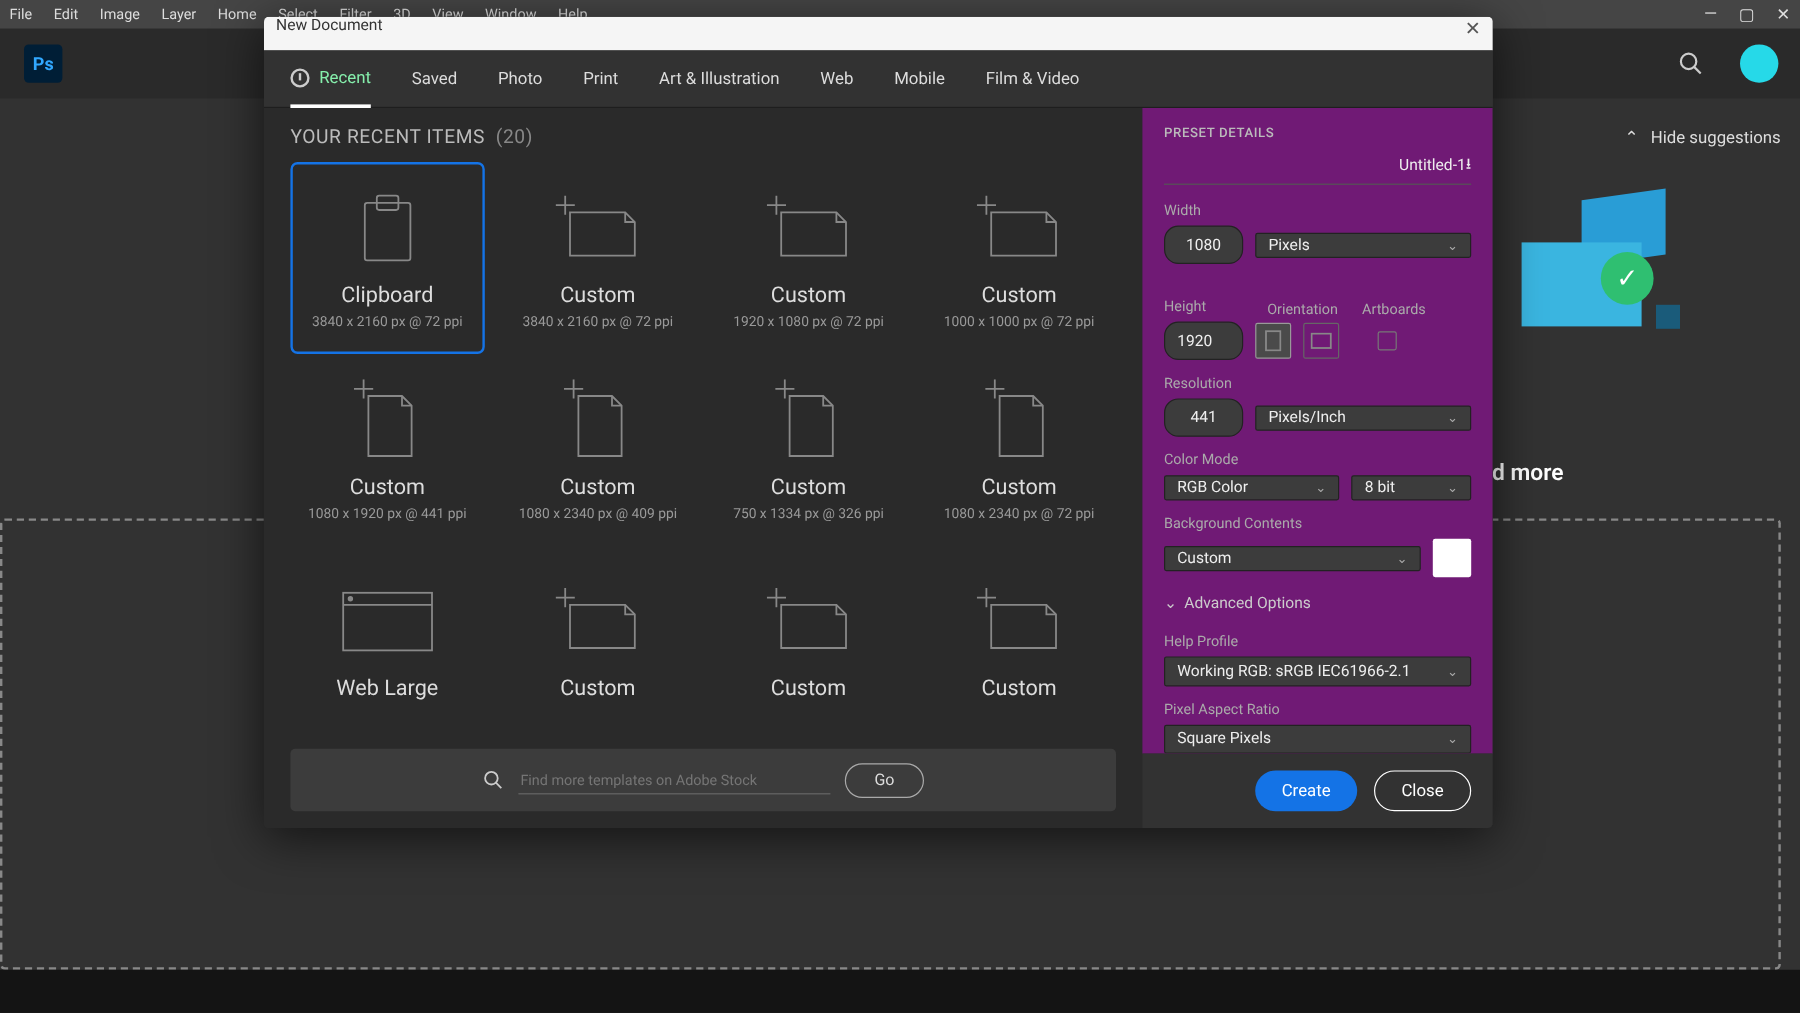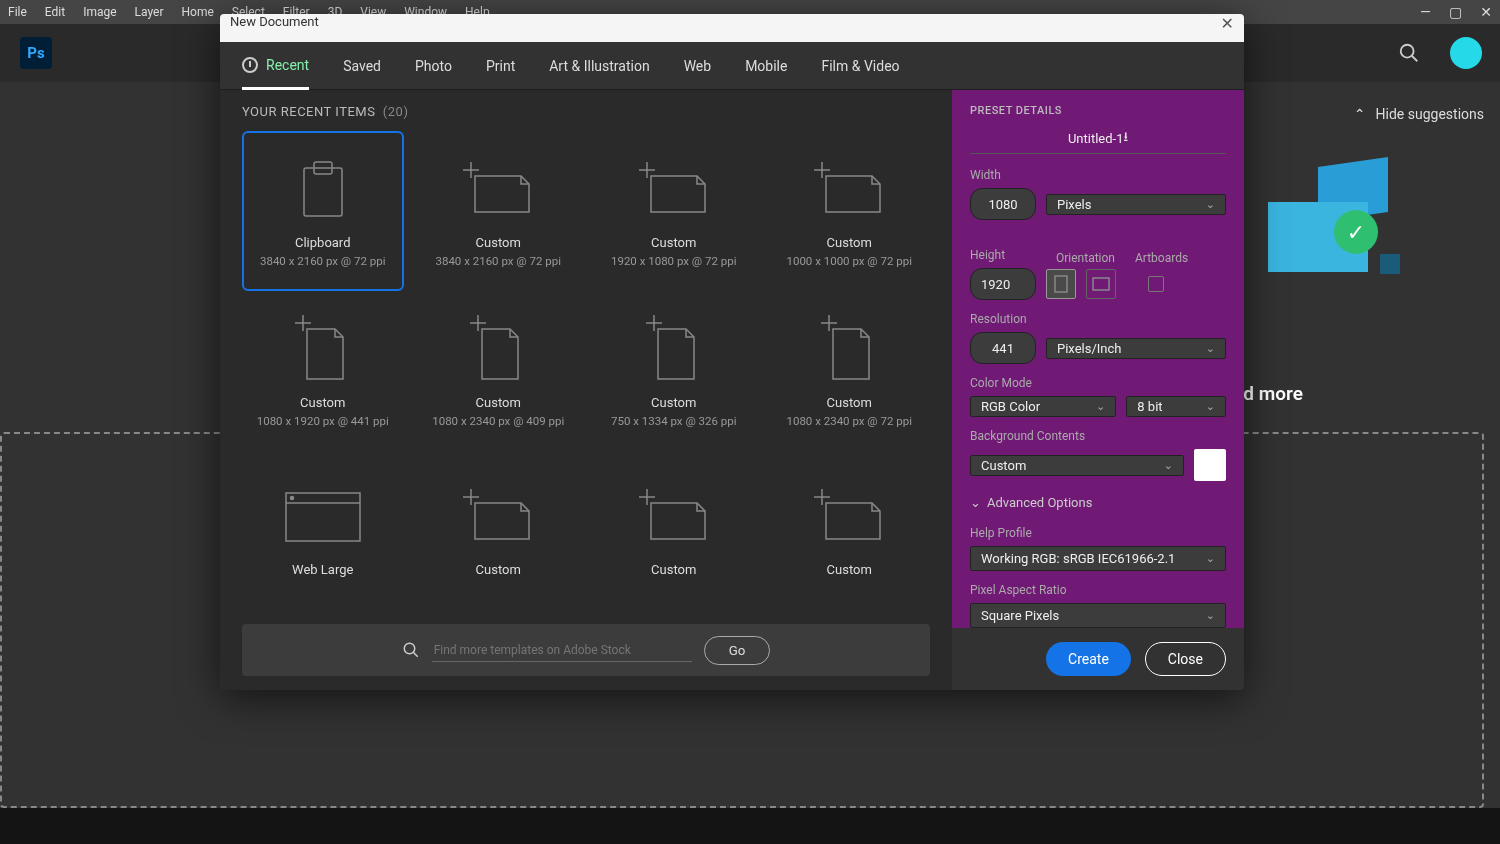--- a/index.html
+++ b/index.html
@@ -31,40 +31,40 @@
 .dialog{position:absolute;left:220px;top:14px;width:1024px;height:676px;background:#323232;border-radius:4px;overflow:hidden;box-shadow:0 8px 40px rgba(0,0,0,.6);display:flex;flex-direction:column}
 .dlg-title{height:28px;background:#f5f5f5;color:#333;display:flex;align-items:flex-start;padding:0 10px;font-size:13px}
 .dlg-title .x{margin-left:auto;cursor:pointer;font-size:16px;color:#555}
 .tabs{height:48px;background:#323232;display:flex;align-items:center;padding:0 22px;gap:34px;border-bottom:1px solid #1e1e1e}
 .tab{color:#ddd;font-size:14px;padding:14px 0;cursor:pointer;display:flex;align-items:center;gap:8px}
 .tab.active{color:#86efac;border-bottom:3px solid #fff;margin-bottom:-1px}
 .clock-ico{width:16px;height:16px;border:2px solid #ccc;border-radius:50%;position:relative}
 .clock-ico::after{content:"";position:absolute;width:2px;height:6px;background:#ccc;left:5px;top:2px}
 .dlg-body{flex:1;display:flex;background:#2a2a2a;overflow:hidden}
 .presets{flex:1;padding:14px 22px 0;overflow-y:auto;position:relative}
-.presets-head{font-size:13px;letter-spacing:.5px;color:#bbb;margin-bottom:12px}
+.presets-head{font-size:16px;letter-spacing:.5px;color:#bbb;margin-bottom:12px}
 .presets-head .count{color:#888}
 .grid{display:grid;grid-template-columns:repeat(4,1fr);gap:0 14px}
 .card{height:160px;border:1px solid transparent;border-radius:4px;display:flex;flex-direction:column;align-items:center;justify-content:center;cursor:pointer;text-align:center}
 .card.selected{border:2px solid #1473e6;border-radius:6px}
 .card .ico{height:70px;display:flex;align-items:center;justify-content:center;margin-bottom:10px}
-.card .name{font-size:13px;color:#ddd;margin-bottom:4px}
+.card .name{font-size:18px;color:#ddd;margin-bottom:4px}
 .card .meta{font-size:11.5px;color:#999}
 .doc-svg{stroke:#888;stroke-width:1.5;fill:none}
 .searchbar{position:absolute;left:22px;right:22px;bottom:14px;height:52px;background:#3c3c3c;display:flex;align-items:center;justify-content:center;gap:12px;border-radius:4px}
 .searchbar input{background:transparent;border:none;border-bottom:1px solid #666;color:#ccc;width:260px;padding:4px 2px;outline:none;font-size:12px}
 .searchbar .go{border:1.5px solid #aaa;background:transparent;color:#ddd;padding:6px 24px;border-radius:18px;cursor:pointer}
 .panel{width:292px;background:#701a75;padding:14px 18px 0;display:flex;flex-direction:column;gap:0;overflow-y:auto}
 .panel h4{font-size:11px;letter-spacing:.5px;color:#bbb;font-weight:500;margin-bottom:10px}
 .field-lbl{font-size:12px;color:#aaa;margin:12px 0 6px}
 .row{display:flex;gap:10px;align-items:center}
 .input-box{background:#3c3c3c;border:1px solid #222;color:#eee;padding:6px 10px;border-radius:12px;font-size:13px;height:32px}
 .select-box{flex:1;background:#3c3c3c;border:1px solid #222;color:#eee;padding:6px 10px;border-radius:2px;font-size:13px;height:21px;display:flex;align-items:center;justify-content:space-between;cursor:pointer}
 .chev{font-size:11px;color:#aaa}
-.preset-name{display:flex;align-items:center;justify-content:center;border-bottom:1px solid #555;padding-bottom:4px;margin-bottom:2px}
+.preset-name{display:flex;align-items:center;justify-content:flex-end;border-bottom:1px solid #555;padding-bottom:4px;margin-bottom:2px}
 .preset-name span{color:#eee;font-size:13px}
 .orient-btn{width:30px;height:30px;border:1px solid #666;border-radius:2px;display:flex;align-items:center;justify-content:center;cursor:pointer}
 .orient-btn.active{background:#4a4a4a;border-color:#999}
 .cb{width:16px;height:16px;border:1px solid #777;border-radius:2px;cursor:pointer}
 .swatch{width:32px;height:32px;background:#fff;border-radius:2px}
 .adv{display:flex;align-items:center;gap:6px;margin:14px 0 4px;color:#ccc;font-size:13px;cursor:pointer}
 .dlg-footer{padding:14px 18px;display:flex;justify-content:flex-end;gap:14px;background:#323232}
 .btn-primary{background:#1473e6;color:#fff;border:none;padding:8px 22px;border-radius:18px;font-size:14px;cursor:pointer}
 .btn-secondary{background:transparent;color:#fff;border:1.5px solid #fff;padding:8px 22px;border-radius:18px;font-size:14px;cursor:pointer}
 .hero-illus{position:relative;width:160px;height:120px}

